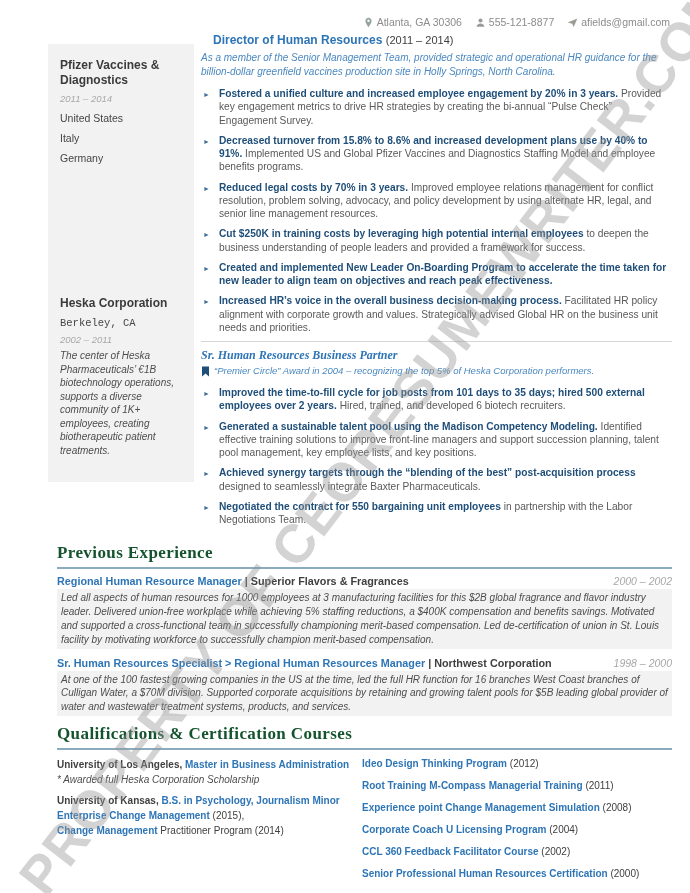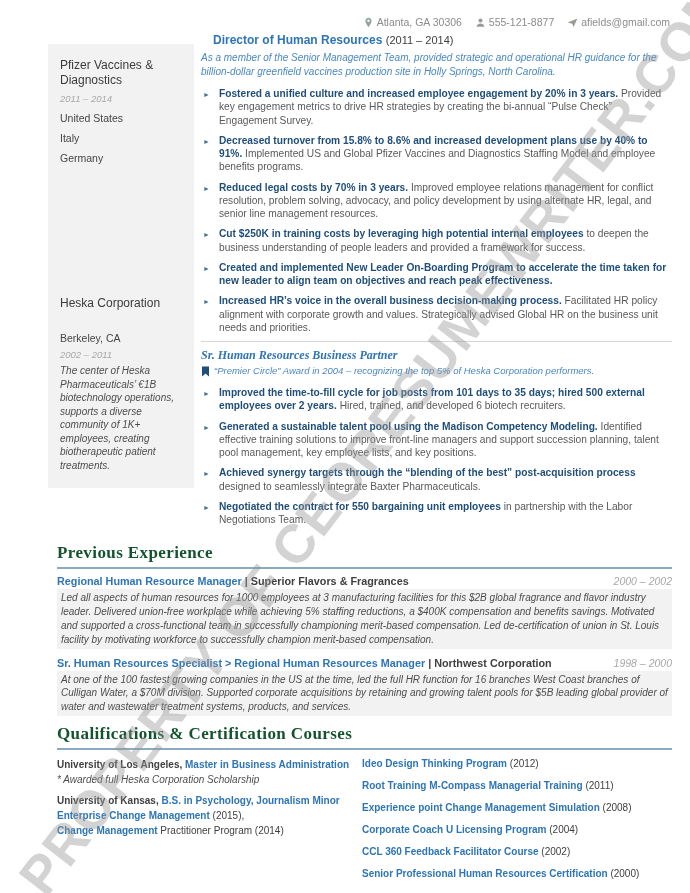--- a/index.html
+++ b/index.html
@@ -40,24 +40,24 @@
   .columns{display:flex;margin:2px 18px 0 48px;}
   .sidebar{
     width:146px;flex:0 0 146px;
     background:#f2f2f2;
     margin-top:12px;
     padding:14px 12px 16px 12px;
     box-sizing:border-box;
     align-self:flex-start;
     min-height:438px;
   }
-  .side-company{font-size:12px;font-weight:normal;color:#3b3b3b;line-height:1.25;}
+  .side-company{font-size:12px;font-weight:bold;color:#3b3b3b;line-height:1.25;}
   .side-dates{font-size:9.5px;font-style:italic;color:#a8a8a8;margin-top:5px;}
   .side-loc{font-size:10.5px;color:#454545;margin-top:8px;}
-  .side-city{font-size:10.5px;color:#454545;margin-top:21px;}
+  .side-city{font-size:10.5px;color:#454545;margin-top:6px;font-family:Liberation Mono, monospace;}
   .side-desc{font-size:10px;font-style:italic;color:#4d4d4d;margin-top:4px;line-height:1.35;}
   .heska-block{margin-top:132px;}
   .main{flex:1;padding-left:7px;min-width:0;}
   
   .role-line{font-size:12px;line-height:1.35;}
   .role-title{font-weight:bold;color:#2e75b6;padding-left:12px;}
   .role-dates{color:#404040;font-size:11px;}
   .role-summary{
     font-size:10px;font-style:italic;color:#4a88c0;
     margin-top:3px;line-height:1.35;

